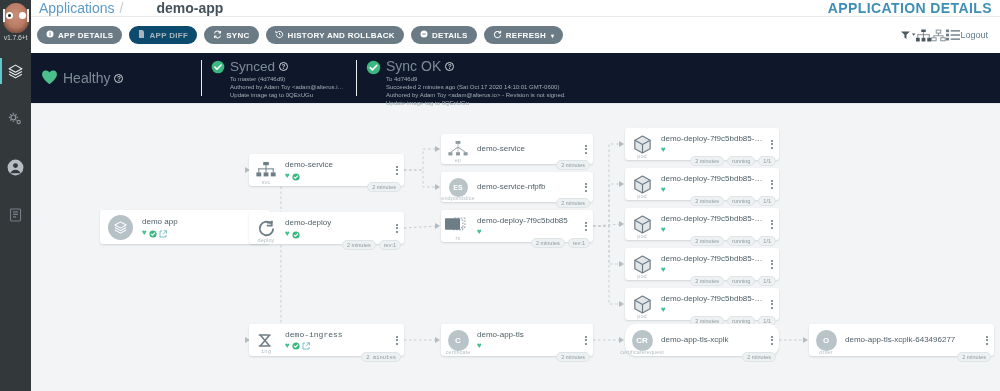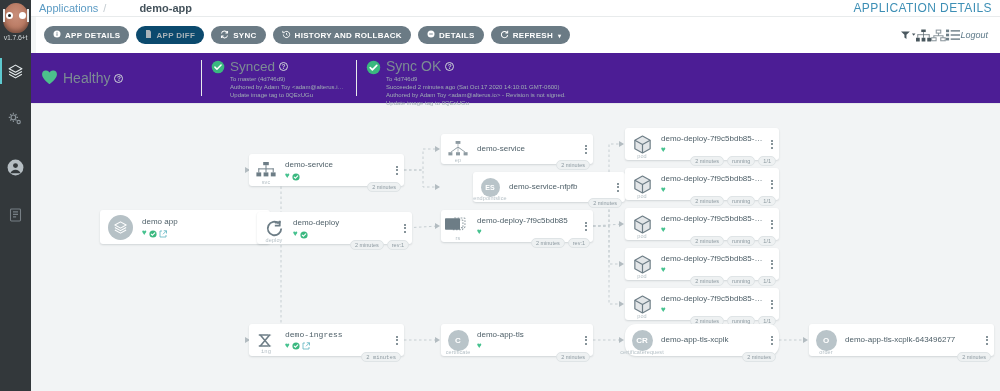--- a/index.html
+++ b/index.html
@@ -53,50 +53,50 @@
   }
   .sb-item svg { display: block; }
 
   
   .topbar {
     position: absolute; left: 31px; top: 0; right: 0; height: 17px;
     background: #fff; border-bottom: 1px solid #e8ebec;
     display: flex; align-items: center; padding: 0 8px;
     z-index: 30;
   }
-  .crumb { font-size: 11px; color: #6d7f8b; }
+  .crumb { font-size: 14px; color: #6d7f8b; }
   .crumb.link { color: #5b9bc4; cursor: pointer; }
   .crumb.sep { color: #c3cbd0; margin: 0 5px; }
   .crumb.current { color: #44525b; font-weight: bold; margin-left: 28px; }
-  .topbar-right { margin-left: auto; font-size: 12px; color: #3d8fb5; letter-spacing: .4px; font-weight: normal; cursor: pointer; }
+  .topbar-right { margin-left: auto; font-size: 14px; color: #3d8fb5; letter-spacing: .4px; font-weight: bold; cursor: pointer; }
 
   
   .toolbar {
-    position: absolute; left: 36px; top: 17px; right: 0; height: 36px;
+    position: absolute; left: 29px; top: 17px; right: 0; height: 36px;
     background: #fff; display: flex; align-items: center; padding: 0 8px; gap: 7px;
     z-index: 28;
   }
   .tbtn {
     display: inline-flex; align-items: center; gap: 4px;
     height: 18px; padding: 0 9px; border-radius: 9px;
     background: #6b7b85; color: #fff; font-size: 8px; font-weight: bold;
     letter-spacing: .3px; white-space: nowrap; cursor: pointer; border: none;
   }
   .tbtn.disabled { background: #0c4a6e; color: #aab4ba; }
   .tbtn .gl { font-size: 8px; line-height: 1; display: inline-block; }
   .tbtn .caret { font-size: 6px; margin-left: 1px; }
 
-  .toolbar-right { margin-left: auto; display: flex; align-items: center; padding-right: 4px; font-style: italic; }
+  .toolbar-right { margin-left: auto; display: flex; align-items: center; padding-right: 4px; }
   .tr-icon { display: flex; align-items: center; cursor: pointer; color: #5c6b74; }
   .logout { font-size: 9px; color: #5f7b8a; cursor: pointer; }
 
   
   .statusbar {
     position: absolute; left: 31px; top: 53px; right: 0; height: 51px;
-    background: #4c1d95; border-bottom: 1px solid #e4e8ea;
+    background: #0f172a; border-bottom: 1px solid #e4e8ea;
     display: flex; align-items: stretch; z-index: 26;
   }
   .st-cell { display: flex; align-items: flex-start; padding: 6px 10px 0 10px; position: relative; }
   .st-cell + .st-cell::before {
     content: ""; position: absolute; left: 0; top: 7px; bottom: 7px; width: 1px; background: #e8ebec;
   }
   .st-cell.healthy { width: 170px; align-items: center; padding-top: 0; }
   .st-cell.synced { width: 155px; }
   .st-cell.syncok { flex: 1; }
   .st-ico { margin-right: 5px; flex: none; padding-top: 1px; }
@@ -486,21 +486,21 @@
       <div class="kebab">
           <i></i>
           <i></i>
           <i></i>
         </div>
       <div class="tags">
         <span class="tag">2 minutes</span>
       </div>
     </div>
 
-    <div class="node" style="left:226px; top:108px; width:155px; height:32px;">
+    <div class="node" style="left:218px; top:108px; width:155px; height:32px;">
       <div class="node-ico">
         <svg width="19" height="19" viewBox="0 0 24 24" fill="none" stroke="#6d7d86" stroke-width="2.3">
           <path d="M20.5 12a8.5 8.5 0 1 1-3.1-6.6"></path>
             <path d="M12.5 4.4h6v-1.8" stroke-linejoin="round"></path>
           <path d="M18.6 2.2v6.2h-6.2" stroke-linejoin="round" stroke-width="2.3"></path>
         </svg>
         <span class="node-kind">deploy</span>
       </div>
       <div class="node-main">
         <div class="node-title">demo-deploy</div>
@@ -580,21 +580,21 @@
       <div class="kebab">
           <i></i>
           <i></i>
           <i></i>
         </div>
       <div class="tags">
         <span class="tag">2 minutes</span>
       </div>
     </div>
 
-    <div class="node" style="left:410px; top:68px; width:152px; height:30px;margin-left:32px;">
+    <div class="node" style="left:410px; top:68px; width:152px; height:30px;">
       <div class="node-ico">
         <div class="circ">ES</div>
         <span class="node-kind">endpointslice</span>
       </div>
       <div class="node-main">
         <div class="node-title">demo-service-nfpfb</div>
       </div>
       <div class="kebab">
           <i></i>
           <i></i>

